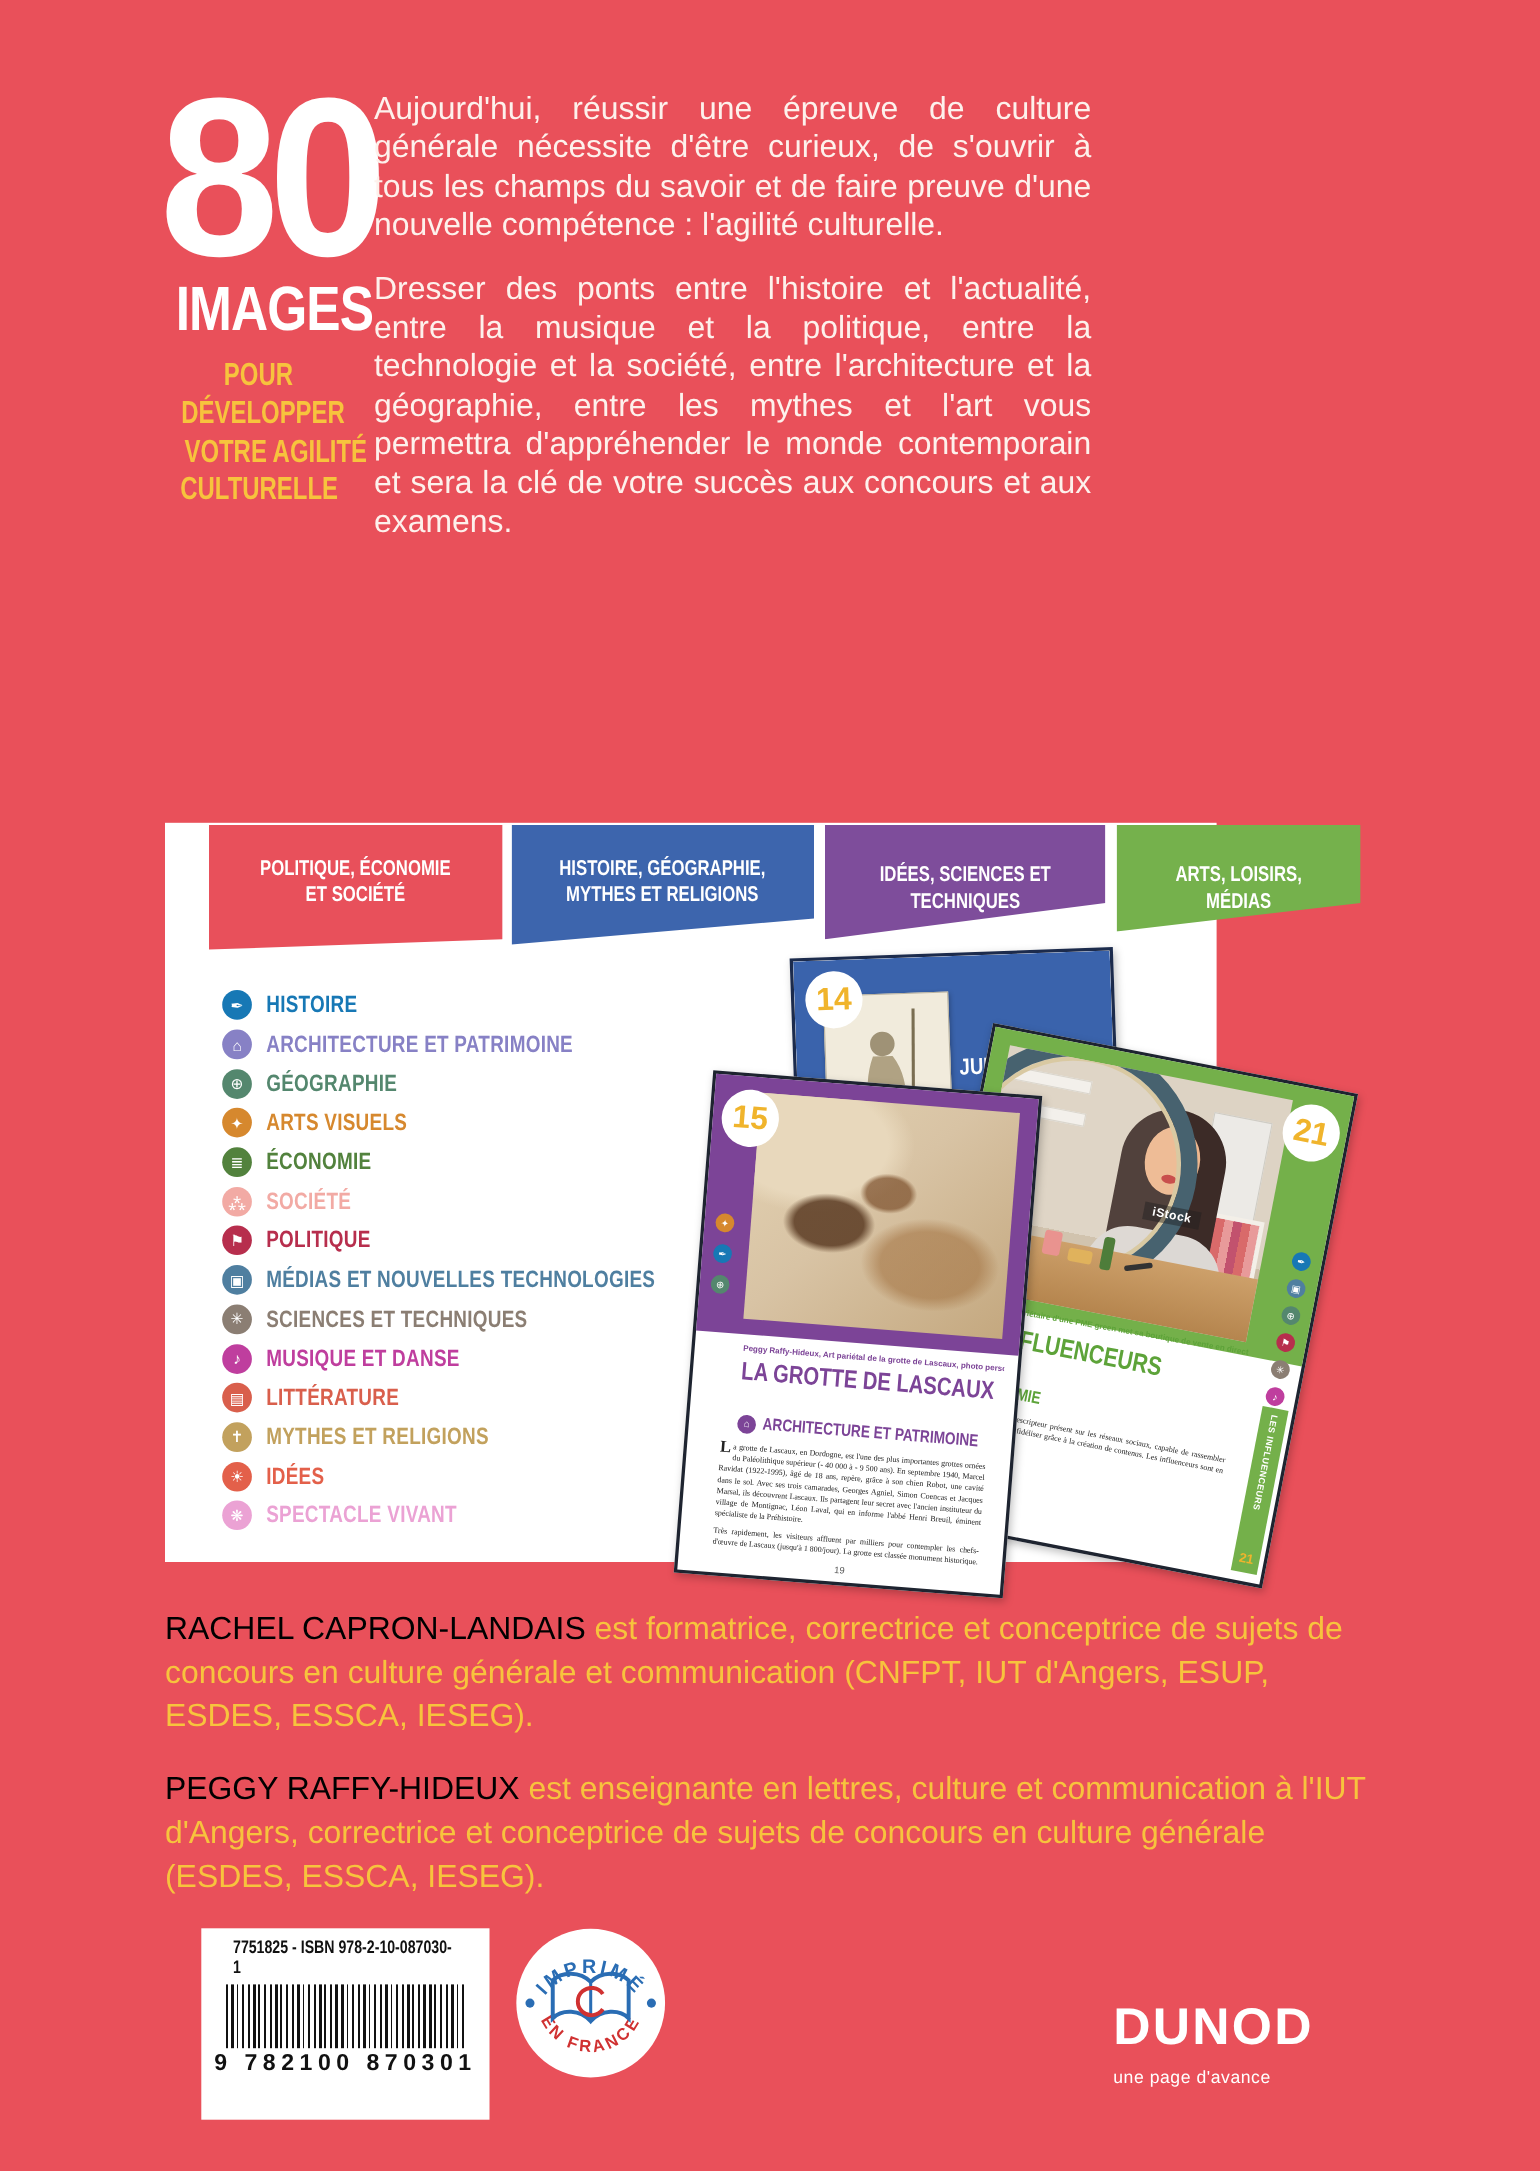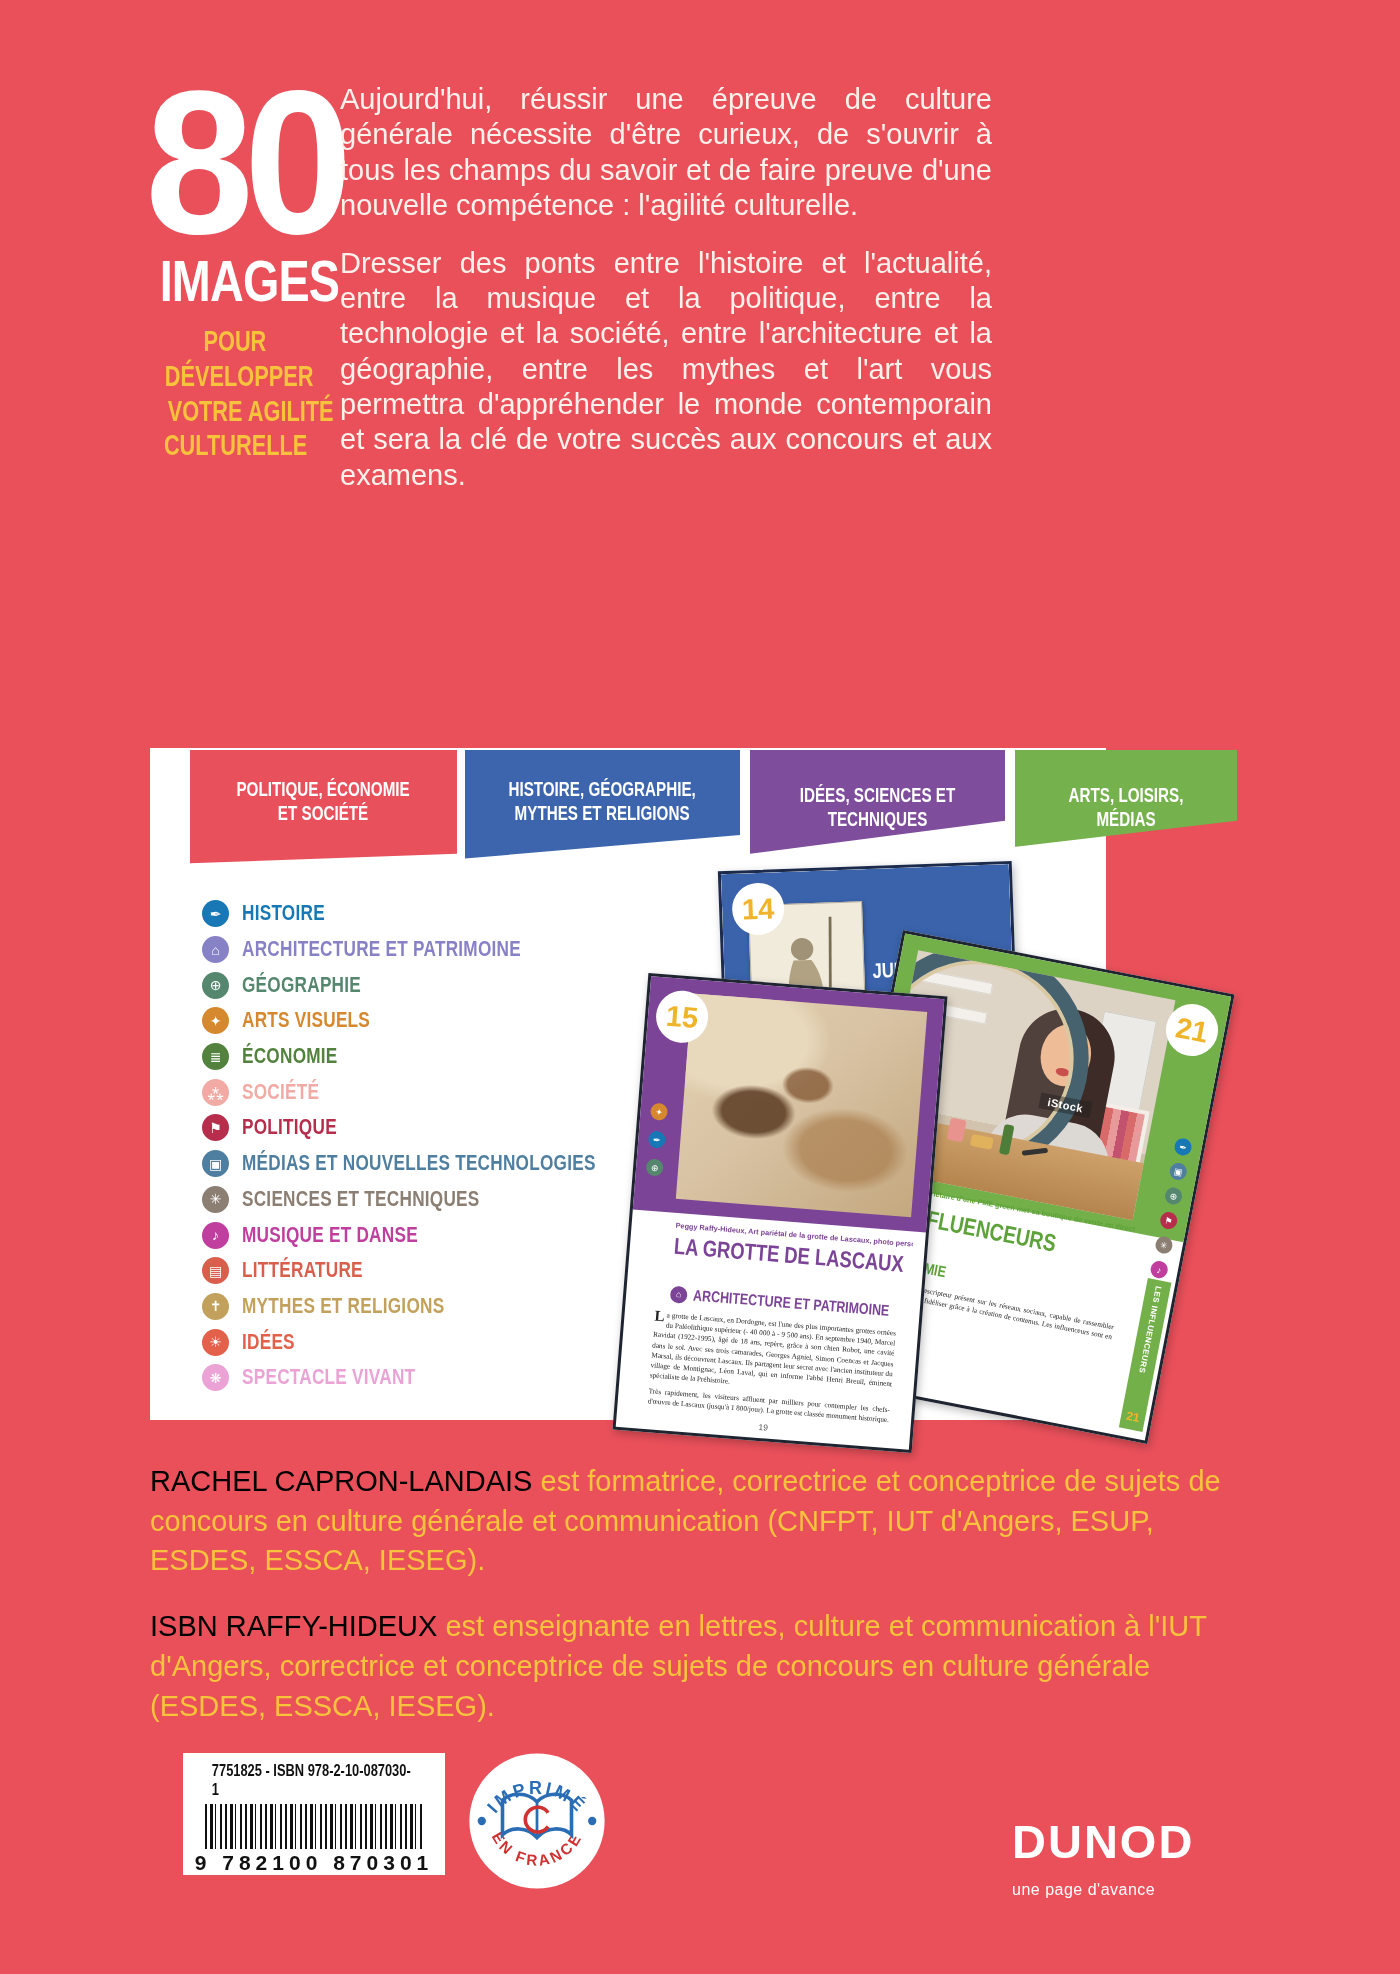--- a/index.html
+++ b/index.html
@@ -125,21 +125,21 @@
   .side-tab .vnum{color:#f0b42c;font-weight:700;font-size:12px;}
 
   
   .authors{position:absolute;left:150px;top:1462px;width:1095px;font-size:29px;line-height:1.37;
            text-align:left;}
   .authors p{margin:0 0 26px 0;}
   .author-name{color:#000000;}
   .author-bio{color:var(--yellow,#f7c33d);}
 
   
-  .barcode-box{position:absolute;left:183px;top:1753px;width:262px;height:122px;background:#fff;
+  .barcode-box{position:absolute;left:183px;top:1753px;width:262px;height:174px;background:#fff;
                display:flex;flex-direction:column;align-items:center;padding-top:8px;box-sizing:border-box;}
   .isbn-line{font-size:16.5px;font-weight:700;color:#111;}
   .bars{width:218px;height:58px;margin-top:5px;
         background:repeating-linear-gradient(90deg,#111 0 2px,#fff 2px 5px,#111 5px 8px,#fff 8px 10px,
                    #111 10px 11px,#fff 11px 15px,#111 15px 17px,#fff 17px 20px);}
   .ean{font-size:21px;font-weight:700;color:#111;letter-spacing:5px;margin-top:2px;}
 
   .stamp{position:absolute;left:468px;top:1752px;width:138px;height:138px;}
 
   .publisher{position:absolute;left:1012px;top:1818px;color:#fff;}
@@ -354,21 +354,21 @@
         <p>La grotte de Lascaux, en Dordogne, est l'une des plus importantes grottes ornées du Paléolithique supérieur (- 40 000 à - 9 500 ans). En septembre 1940, Marcel Ravidat (1922-1995), âgé de 18 ans, repère, grâce à son chien Robot, une cavité dans le sol. Avec ses trois camarades, Georges Agniel, Simon Coencas et Jacques Marsal, ils découvrent Lascaux. Ils partagent leur secret avec l'ancien instituteur du village de Montignac, Léon Laval, qui en informe l'abbé Henri Breuil, éminent spécialiste de la Préhistoire.</p>
         <p>Très rapidement, les visiteurs affluent par milliers pour contempler les chefs-d'œuvre de Lascaux (jusqu'à 1 800/jour). La grotte est classée monument historique.</p>
       </div>
       <div class="page-num">19</div>
     </div>
 
   </div>
 
   <div class="authors">
     <p><span class="author-name">RACHEL CAPRON-LANDAIS</span><span class="author-bio"> est formatrice, correctrice et conceptrice de sujets de concours en culture générale et communication (CNFPT, IUT d'Angers, ESUP, ESDES, ESSCA, IESEG).</span></p>
-    <p><span class="author-name">ISBN RAFFY-HIDEUX</span><span class="author-bio"> est enseignante en lettres, culture et communication à l'IUT d'Angers, correctrice et conceptrice de sujets de concours en culture générale (ESDES, ESSCA, IESEG).</span></p>
+    <p><span class="author-name">PEGGY RAFFY-HIDEUX</span><span class="author-bio"> est enseignante en lettres, culture et communication à l'IUT d'Angers, correctrice et conceptrice de sujets de concours en culture générale (ESDES, ESSCA, IESEG).</span></p>
   </div>
 
   <div class="barcode-box">
     <div class="isbn-line"><span class="condc">7751825 - ISBN 978-2-10-087030-1</span></div>
     <div class="bars"></div>
     <div class="ean">9 782100 870301</div>
   </div>
 
   <div class="stamp">
     <svg viewBox="0 0 100 100" width="100%" height="100%">

